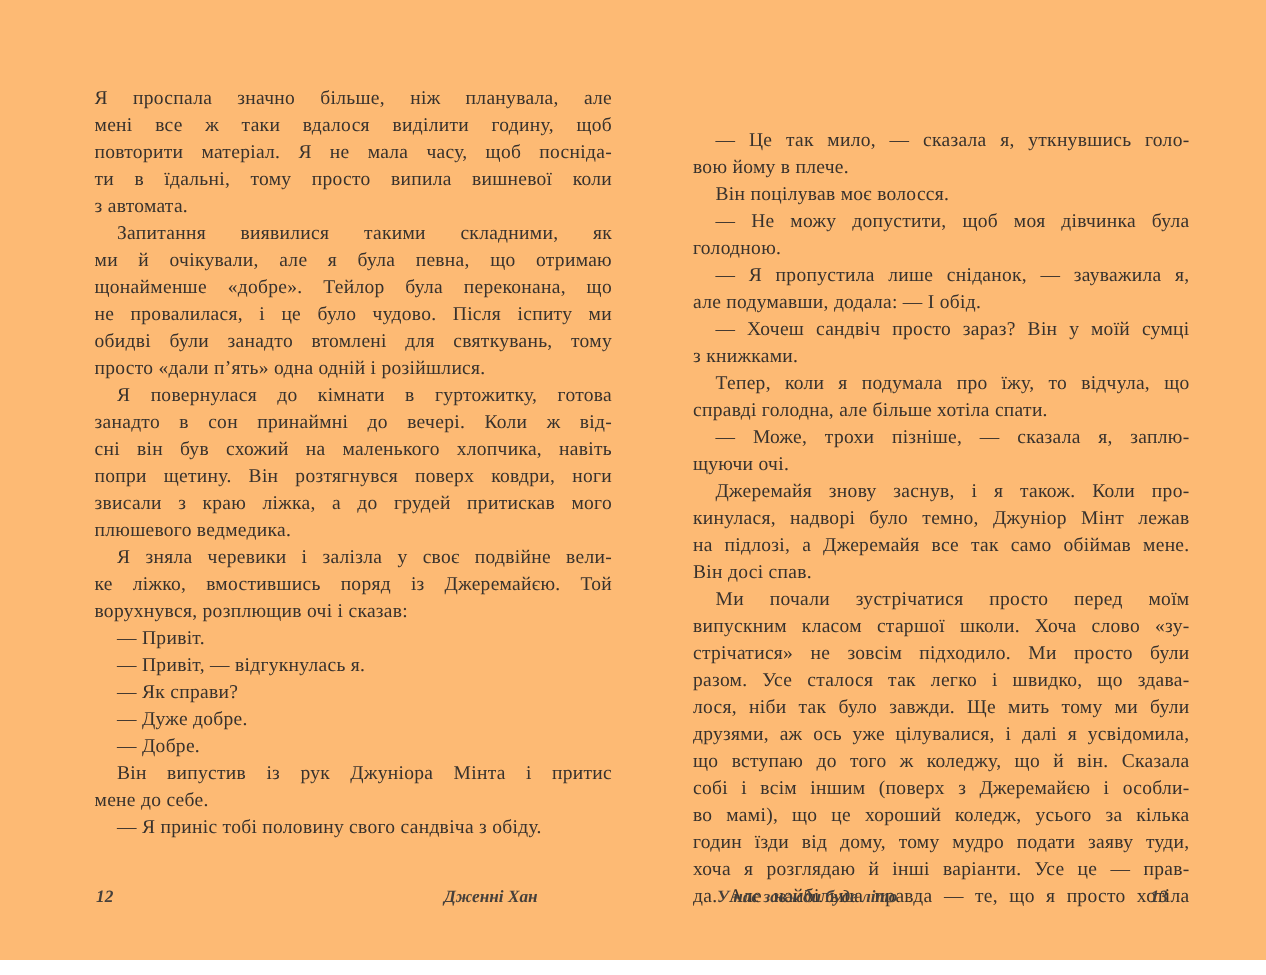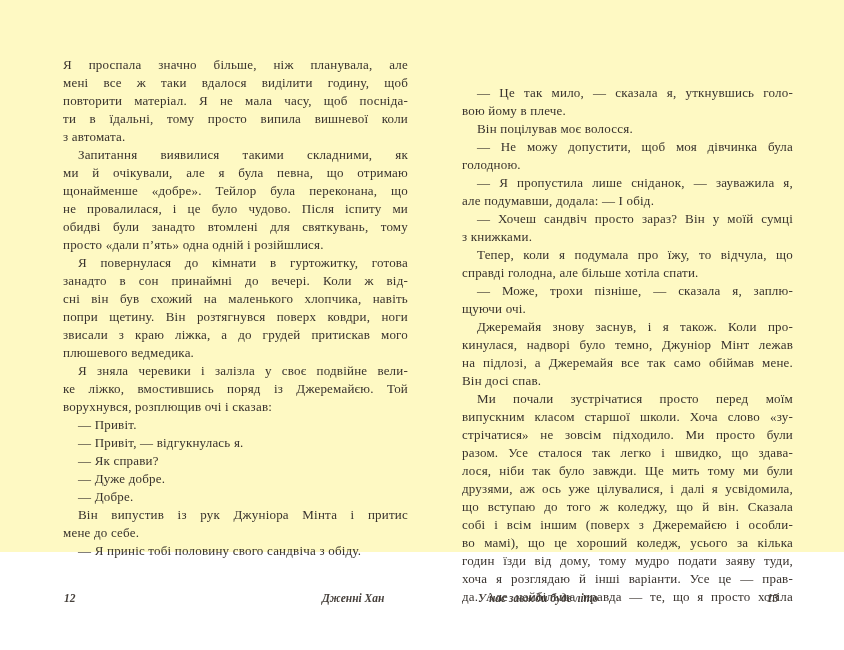--- a/index.html
+++ b/index.html
@@ -7,22 +7,22 @@
     padding: 0;
     width: 844px;
     height: 650px;
     background: #ffffff;
     overflow: hidden;
     font-family: "Liberation Serif", "DejaVu Serif", serif;
   }
   .spread {
     position: relative;
     width: 844px;
-    height: 552px;
-    background: #fef9c3;
+    height: 640px;
+    background: #fdba74;
   }
   .page-body {
     position: absolute;
     top: 56px;
     font-size: 13px;
     line-height: 18px;
     color: #38322d;
     letter-spacing: 0.2px;
   }
   .page-body.left  { left: 63px;  width: 345px; }
@@ -43,21 +43,21 @@
     position: absolute;
     top: 591px;
     font-style: italic;
     font-size: 11.5px;
     line-height: 14px;
     color: #46403b;
     white-space: nowrap;
     font-weight: bold;
   }
   .pn-left  { left: 64px; }
-  .rt-left  { left: 322px; }
+  .rt-left  { left: 296px; }
   .rt-right { left: 478px; }
   .pn-right { left: 767px; }
 </style>
 </head>
 <body>
 
 <div class="spread">
 
   <div class="page-body left">
       <div class="line">Я проспала значно більше, ніж планувала, але</div>

